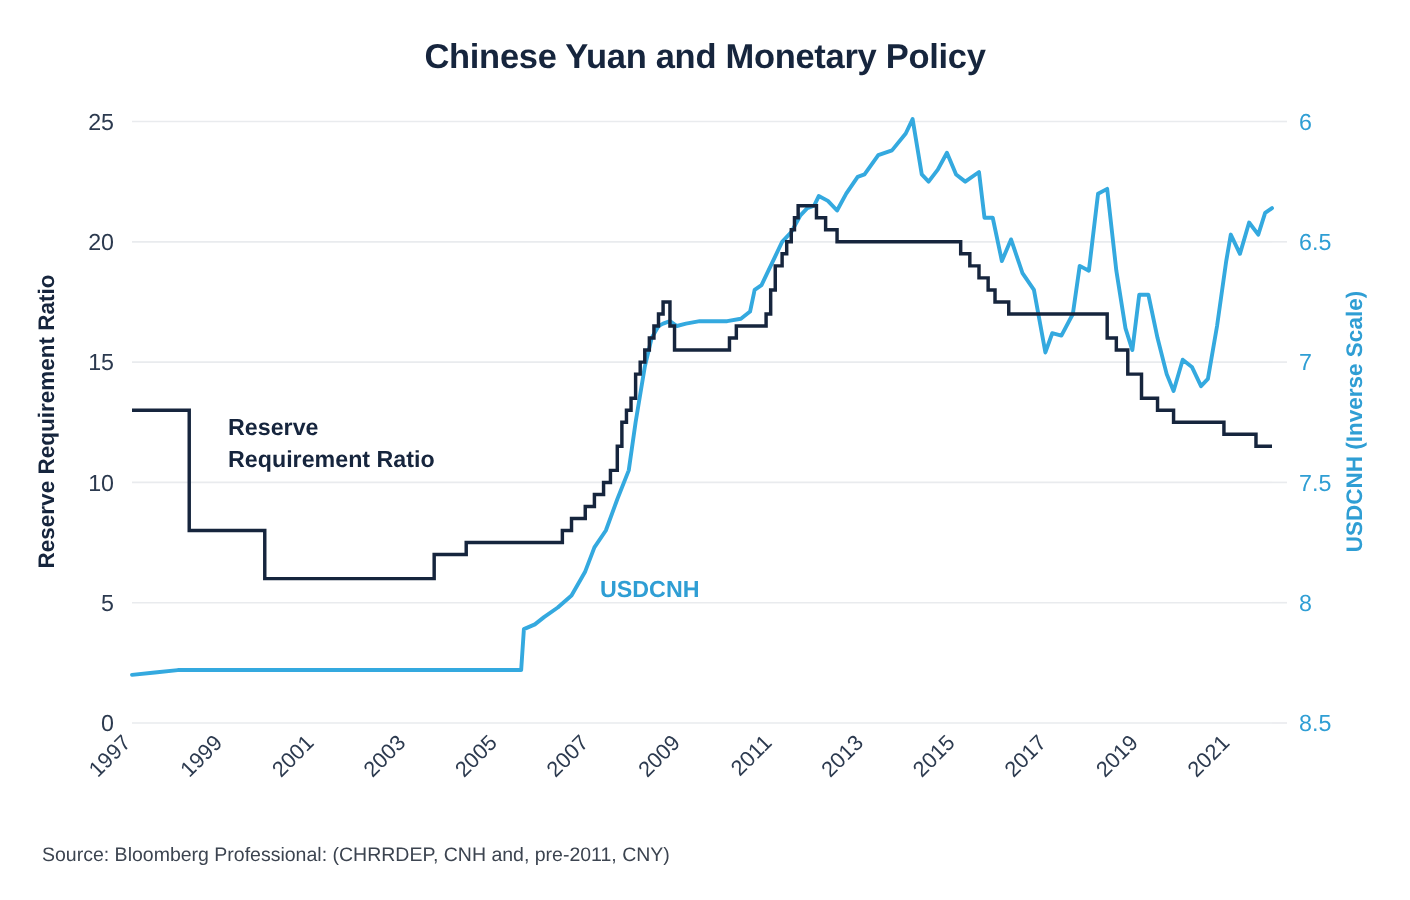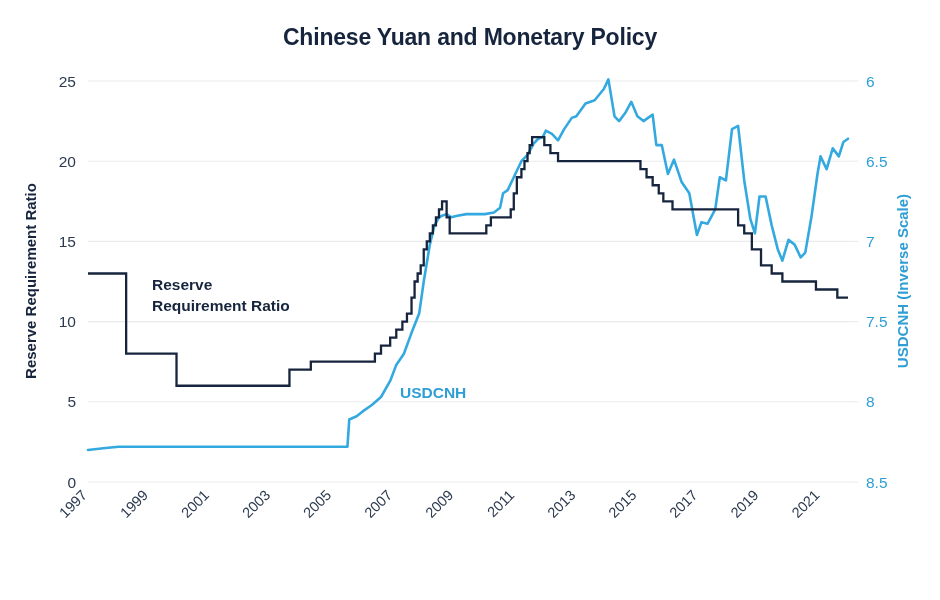--- a/index.html
+++ b/index.html
@@ -155,13 +155,14 @@
     <text class="axis-title-left" id="t-axis-left" x="36" y="281" transform="rotate(-90 36 281)" text-anchor="middle">Reserve Requirement Ratio</text>
 
     <text class="axis-title-right" id="t-axis-right" x="908" y="281" transform="rotate(-90 908 281)" text-anchor="middle">USDCNH (Inverse Scale)</text>
 
     <text class="series-label-rrr" x="152" y="290">Reserve</text>
     <text class="series-label-rrr" x="152" y="311">Requirement Ratio</text>
 
     <text class="series-label-fx" x="400" y="398">USDCNH</text>
   </svg>
 
+  <div class="source-note">Source: Bloomberg Professional: (CHRRDEP, CNH and, pre-2011, CNY)</div>
 </div>
 
 </body></html>

